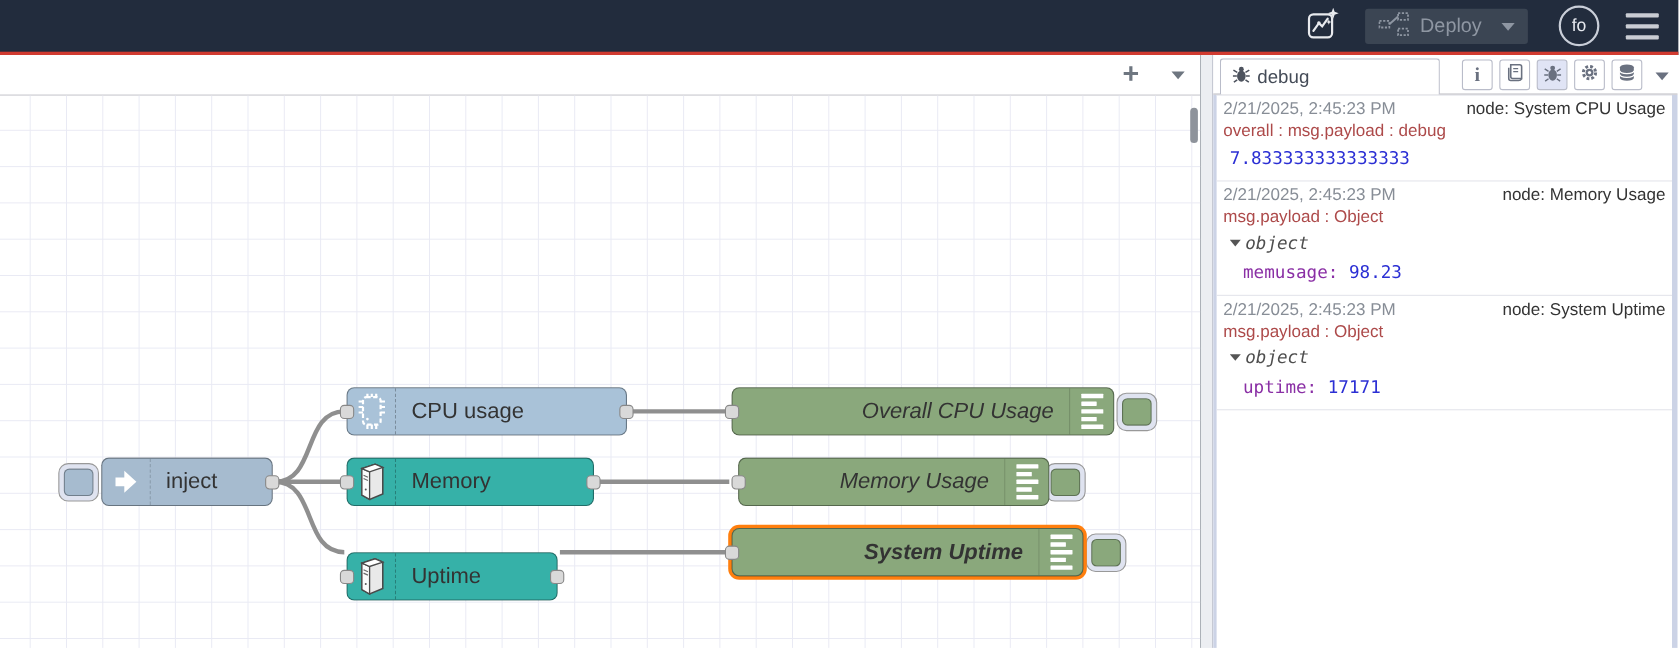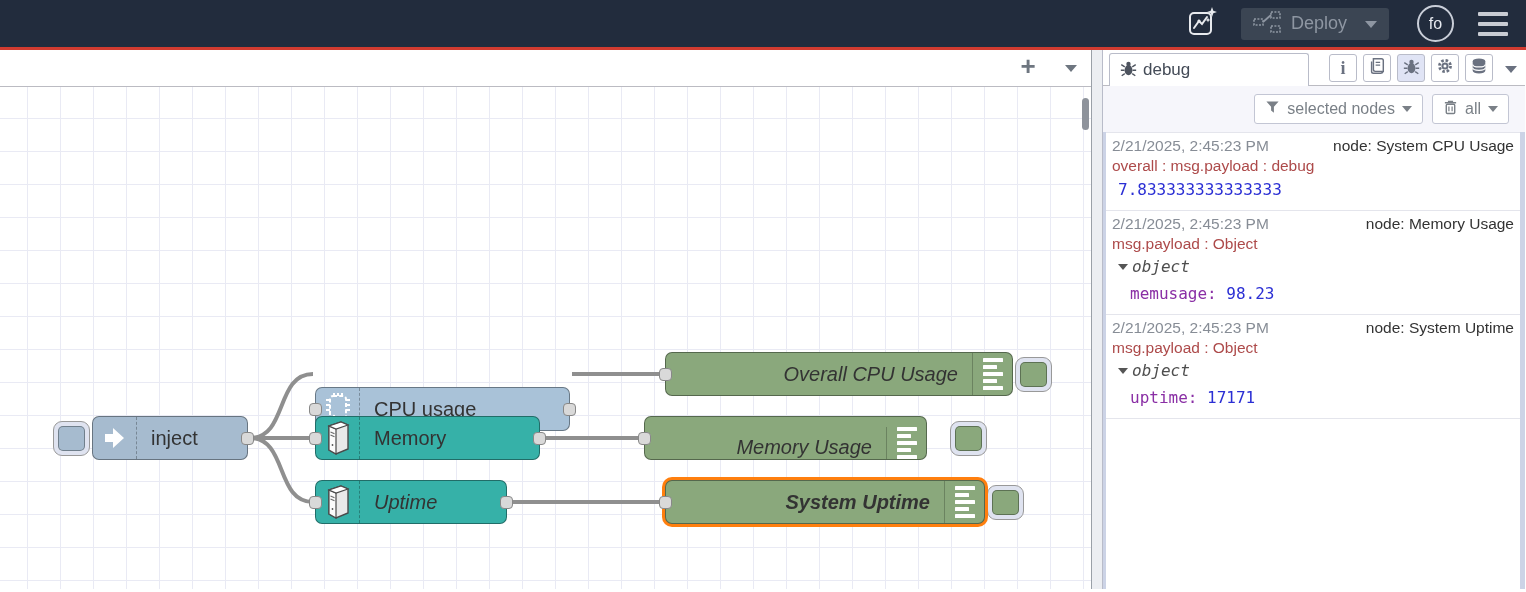--- a/index.html
+++ b/index.html
@@ -191,21 +191,21 @@
             <svg width="30" height="30" viewBox="0 0 30 30">
               <path d="M5 11 h8 v-6 l11 10 -11 10 v-6 h-8 Z" fill="#fff"></path>
             </svg>
           </div>
           <div class="node-label">inject</div>
           <div class="port" style="right: -7px; top: 15px;"></div>
         </div>
         <button class="node-side-button" style="left: 53px; top: 334px; width: 37px; height: 35px;">
           <span class="inner" style="background: rgb(166, 187, 207);"></span>
         </button>
-        <div class="flow-node" style="left: 315px; top: 265px; width: 255px; background: rgb(169, 194, 216); margin-top: 35px;">
+        <div class="flow-node" style="left: 315px; top: 265px; width: 255px; background: rgb(169, 194, 216);">
           <div class="node-icon-section left">
             <svg width="32" height="36" viewBox="0 0 32 36">
               <rect x="8" y="5" width="16" height="25" rx="3" fill="none" stroke="#fff" stroke-width="2" stroke-dasharray="4 2.2"></rect>
               <path d="M8 9 h-4 M8 14 h-4 M8 19 h-4 M24 9 h4 M24 14 h4 M24 19 h4 M12 30 v4 M16 30 v4 M20 30 v4 M12 5 v-3 M16 5 v-3 M20 5 v-3" stroke="#fff" stroke-width="2"></path>
               <circle cx="12" cy="25" r="1.2" fill="#fff"></circle>
             </svg>
           </div>
           <div class="node-label">CPU usage</div>
           <div class="port" style="left: -7px; top: 15px;"></div>
           <div class="port" style="right: -7px; top: 15px;"></div>
@@ -217,21 +217,21 @@
               <path d="M8 7 L15 10 L15 35 L8 31 Z" fill="#fbfbfb" stroke="#4a4a4a" stroke-width="1.2"></path>
               <path d="M20 3 L27 6 L15 10 L8 7 Z" fill="#fff" stroke="#4a4a4a" stroke-width="1.2"></path>
               <path d="M9.5 13 l4 1.8 M9.5 16 l4 1.8" stroke="#6a6a6a" stroke-width="1.1"></path>
               <circle cx="11.5" cy="26" r="0.9" fill="#555"></circle>
             </svg>
           </div>
           <div class="node-label">Memory</div>
           <div class="port" style="left: -7px; top: 15px;"></div>
           <div class="port" style="right: -7px; top: 15px;"></div>
         </div>
-        <div class="flow-node" style="left: 315px; top: 393px; width: 192px; background: rgb(54, 177, 168); font-style: italic;">
+        <div class="flow-node" style="left: 315px; top: 415px; width: 192px; background: rgb(54, 177, 168);">
           <div class="node-icon-section left">
             <svg width="34" height="38" viewBox="0 0 34 38">
               <path d="M8 7 L20 3 L27 6 L27 30 L15 35 L8 31 Z" fill="#e9e9e9" stroke="#4a4a4a" stroke-width="1.4"></path>
               <path d="M8 7 L15 10 L15 35 L8 31 Z" fill="#fbfbfb" stroke="#4a4a4a" stroke-width="1.2"></path>
               <path d="M20 3 L27 6 L15 10 L8 7 Z" fill="#fff" stroke="#4a4a4a" stroke-width="1.2"></path>
               <path d="M9.5 13 l4 1.8 M9.5 16 l4 1.8" stroke="#6a6a6a" stroke-width="1.1"></path>
               <circle cx="11.5" cy="26" r="0.9" fill="#555"></circle>
             </svg>
           </div>
           <div class="node-label">Uptime</div>
@@ -247,21 +247,21 @@
               <span style="width:20px"></span>
               <span style="width:14px"></span>
               <span style="width:20px"></span>
             </div>
           </div>
           <div class="port" style="left: -7px; top: 15px;"></div>
         </div>
         <button class="node-side-button" style="left: 1015px; top: 270px; width: 37px; height: 35px;">
           <span class="inner" style="background: rgb(138, 168, 124);"></span>
         </button>
-        <div class="flow-node" style="left: 644px; top: 329px; width: 283px; background: rgb(138, 168, 124); align-items: flex-end;">
+        <div class="flow-node" style="left: 671px; top: 329px; width: 283px; background: rgb(138, 168, 124);">
           <div class="node-label right-align italic">Memory Usage</div>
           <div class="node-icon-section right">
             <div class="debug-lines">
               <span style="width:20px"></span>
               <span style="width:14px"></span>
               <span style="width:20px"></span>
               <span style="width:14px"></span>
               <span style="width:20px"></span>
             </div>
           </div>
@@ -329,38 +329,20 @@
           <button class="sb-action-btn">
             <span><svg width="18" height="18" viewBox="0 0 20 20">
                 <path d="M3 4.6 a7 2.8 0 0 1 14 0 v10.8 a7 2.8 0 0 1 -14 0 Z" fill="currentColor"></path>
                 <path d="M3 8.2 a7 2.8 0 0 0 14 0 M3 12 a7 2.8 0 0 0 14 0" stroke="#fff" stroke-width="1.3" fill="none"></path>
               </svg></span>
           </button>
           <button class="sb-caret-btn"><span class="caret-down"></span></button>
         </div>
     </div>
 
-    <div class="sidebar-toolbar">
-      <button class="toolbar-btn">
-        <span><svg width="15" height="15" viewBox="0 0 16 16">
-              <path d="M1.5 1.5 h13 l-5 5.6 v6.4 l-3 -2.3 v-4.1 Z" fill="currentColor"></path>
-            </svg></span>
-        <span>selected nodes</span>
-        <span class="caret-down"></span>
-      </button>
-      <button class="toolbar-btn">
-        <span><svg width="15" height="16" viewBox="0 0 16 17">
-              <path d="M2 4 h12 M6 4 V2.5 h4 V4" stroke="currentColor" stroke-width="1.5" fill="none"></path>
-              <rect x="3.5" y="5.5" width="9" height="10" rx="1.2" fill="none" stroke="currentColor" stroke-width="1.5"></rect>
-              <path d="M6.3 8 v5 M9.7 8 v5" stroke="currentColor" stroke-width="1.3"></path>
-            </svg></span>
-        <span>all</span>
-        <span class="caret-down"></span>
-      </button>
-    </div>
 
     <div class="message-list" id="message-list">
         <div class="debug-msg">
           <div class="msg-meta">
             <span class="msg-time">2/21/2025, 2:45:23 PM</span>
             <span class="msg-node">node: System CPU Usage</span>
           </div>
           <div class="msg-topic">overall : msg.payload : debug</div>
           <div class="msg-payload">
             <div class="row-number">7.833333333333333</div>

